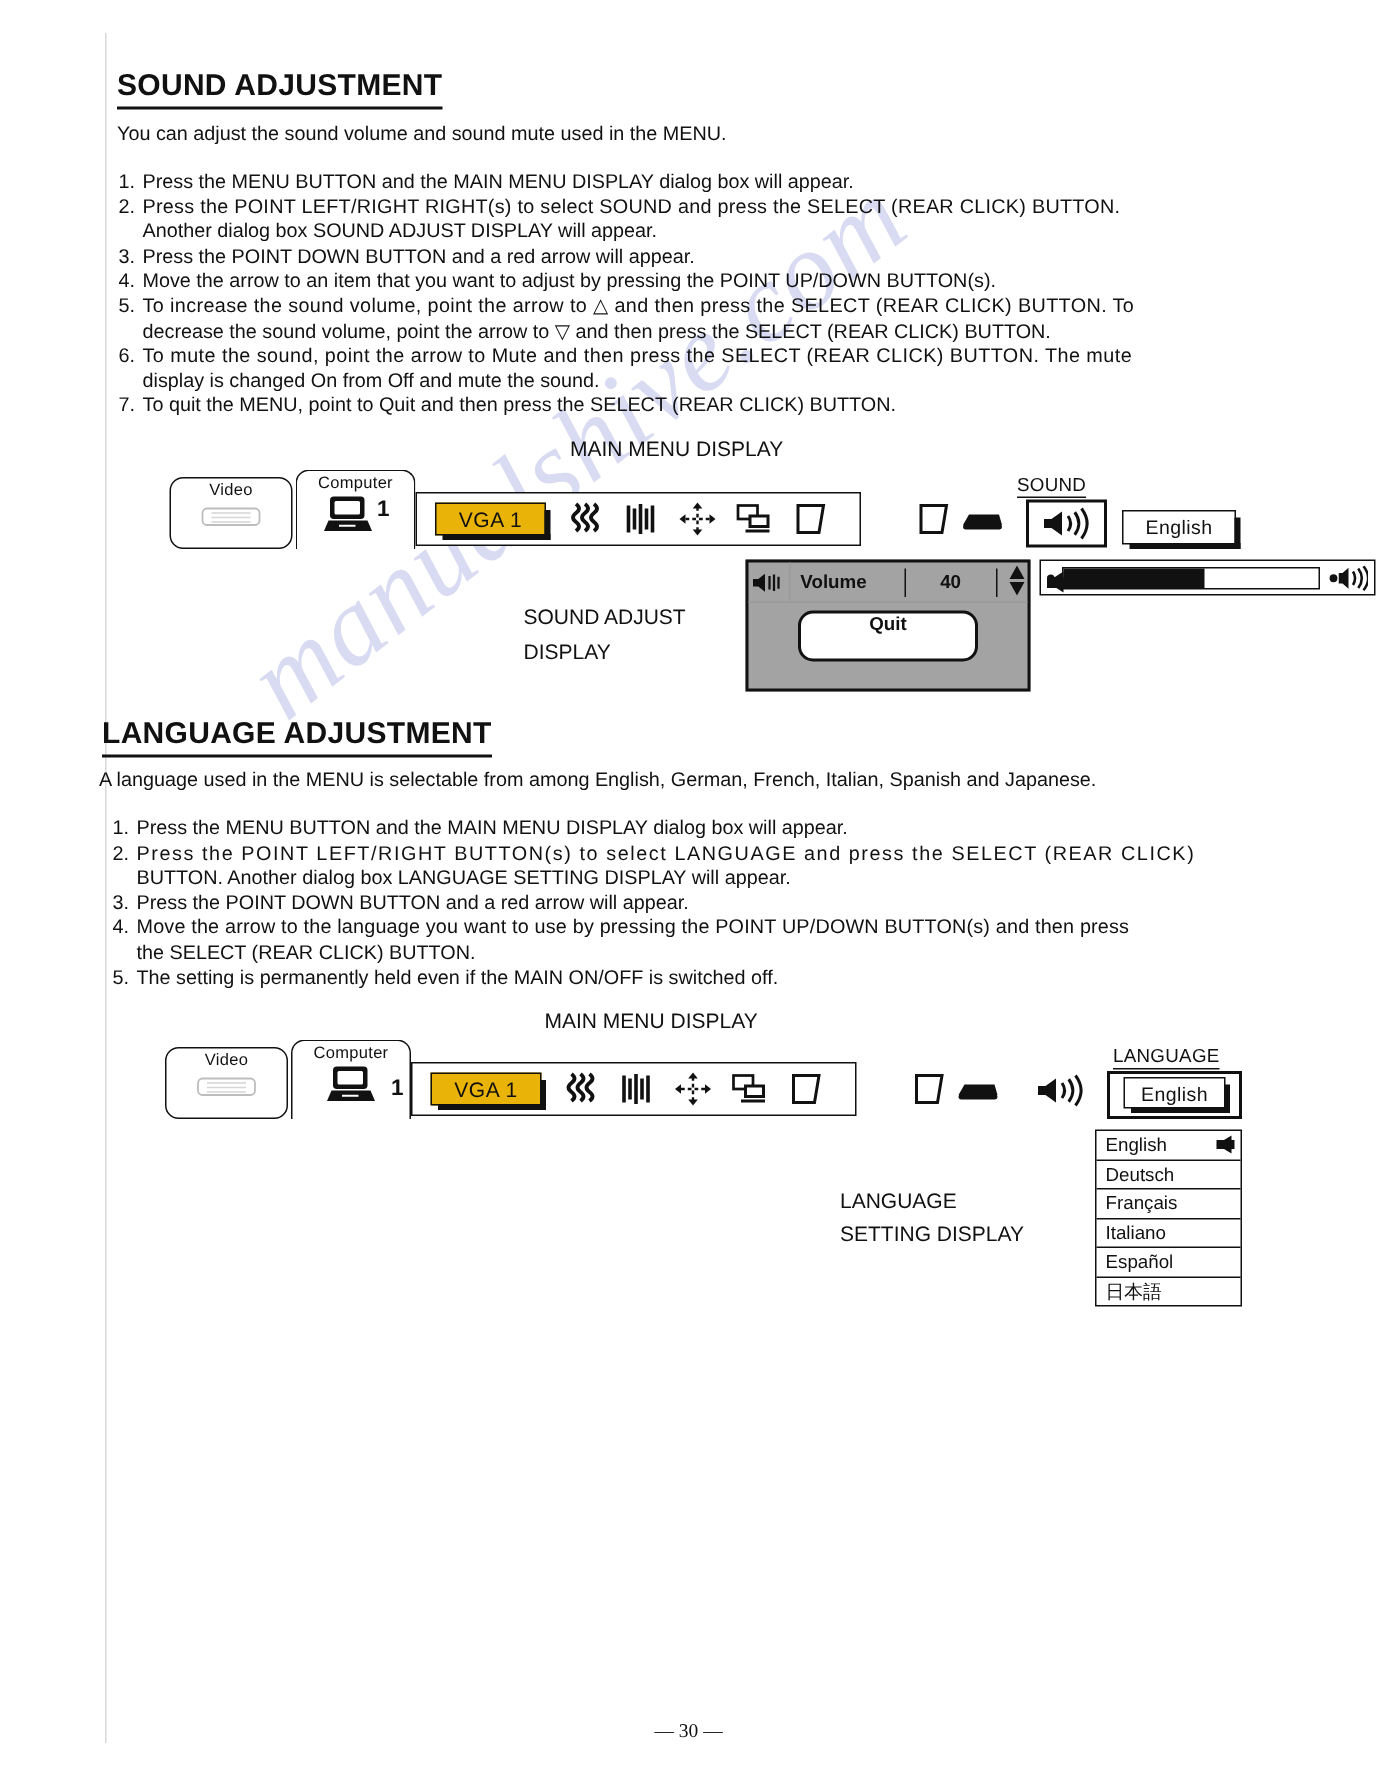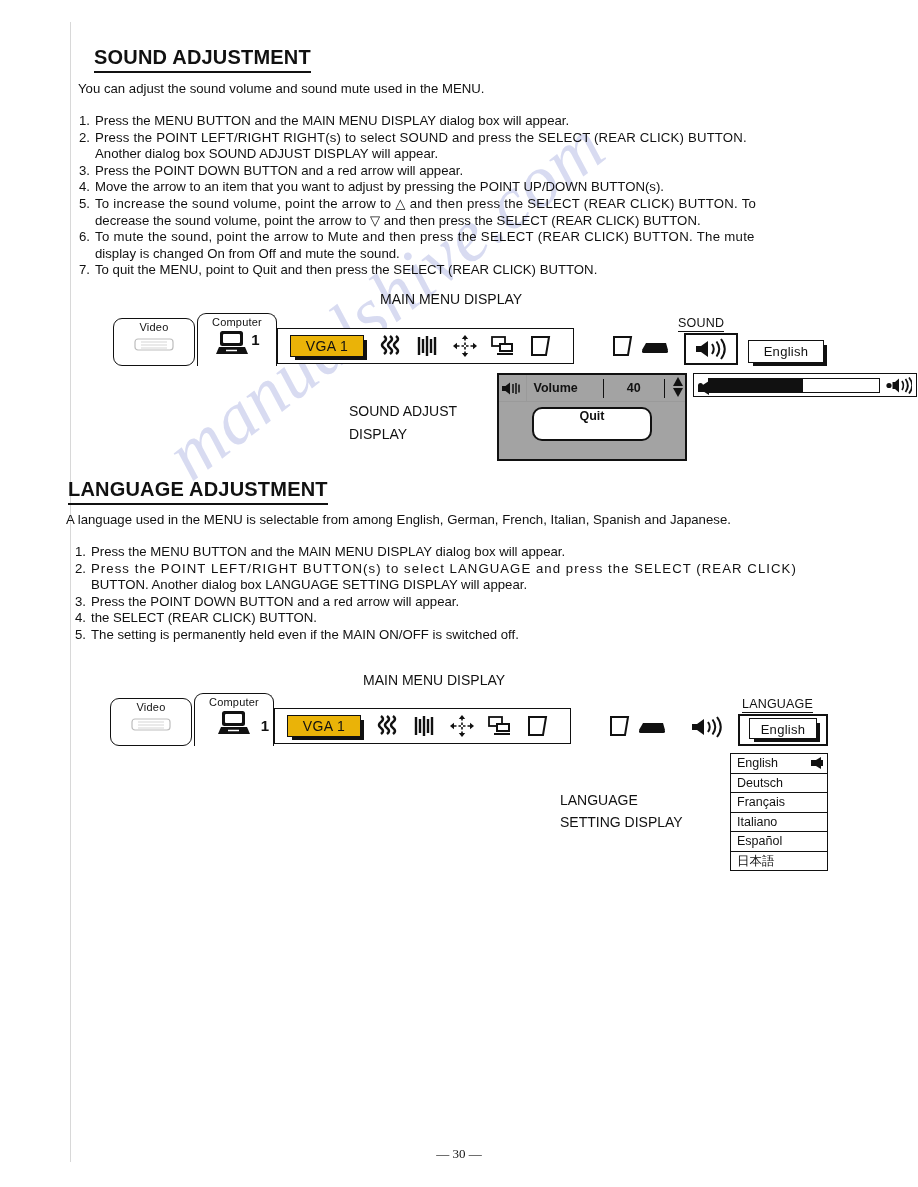--- a/index.html
+++ b/index.html
@@ -56,21 +56,21 @@
     position: absolute;
     margin: 0;
     font-size: 20px;
     font-weight: bold;
     letter-spacing: .2px;
     padding-bottom: 2px;
     border-bottom: 2.5px solid #111;
     display: inline-block;
     white-space: nowrap;
   }
-  #sound-title { left: 94px; top: 46px; }
+  #sound-title { left: 78px; top: 46px; }
   #language-title { left: 68px; top: 478px; }
 
   .intro {
     position: absolute;
     font-size: 13.2px;
     white-space: nowrap;
   }
   #sound-intro { left: 78px; top: 81px; }
   #language-intro { left: 66px; top: 512px; }
 
@@ -591,20 +591,21 @@
     <div class="step">
       <span class="num">3.</span>
       <span class="body">
         <span class="line">Press the POINT DOWN BUTTON and a red arrow will appear.</span>
       </span>
     </div>
 
     <div class="step">
       <span class="num">4.</span>
       <span class="body">
+        <span class="line" style="letter-spacing:.12px">Move the arrow to the language you want to use by pressing the POINT UP/DOWN BUTTON(s) and then press</span>
         <span class="line">the SELECT (REAR CLICK) BUTTON.</span>
       </span>
     </div>
 
     <div class="step">
       <span class="num">5.</span>
       <span class="body">
         <span class="line">The setting is permanently held even if the MAIN ON/OFF is switched off.</span>
       </span>
     </div>

